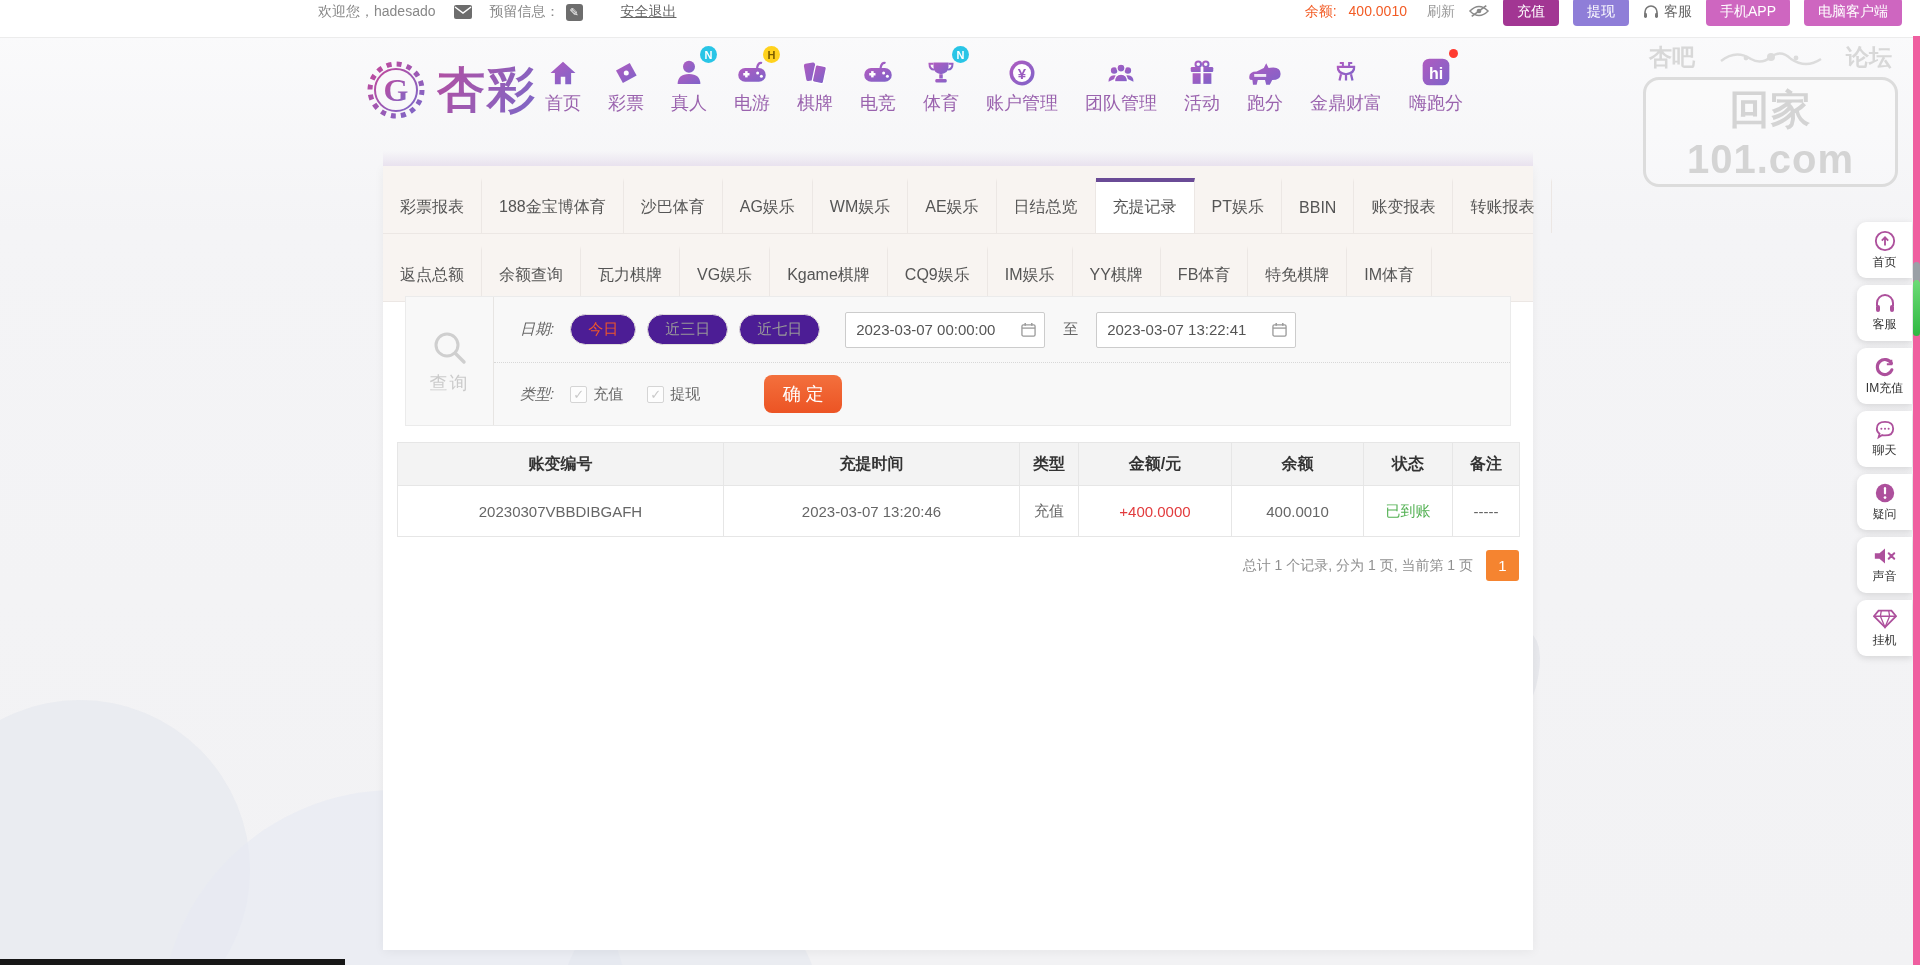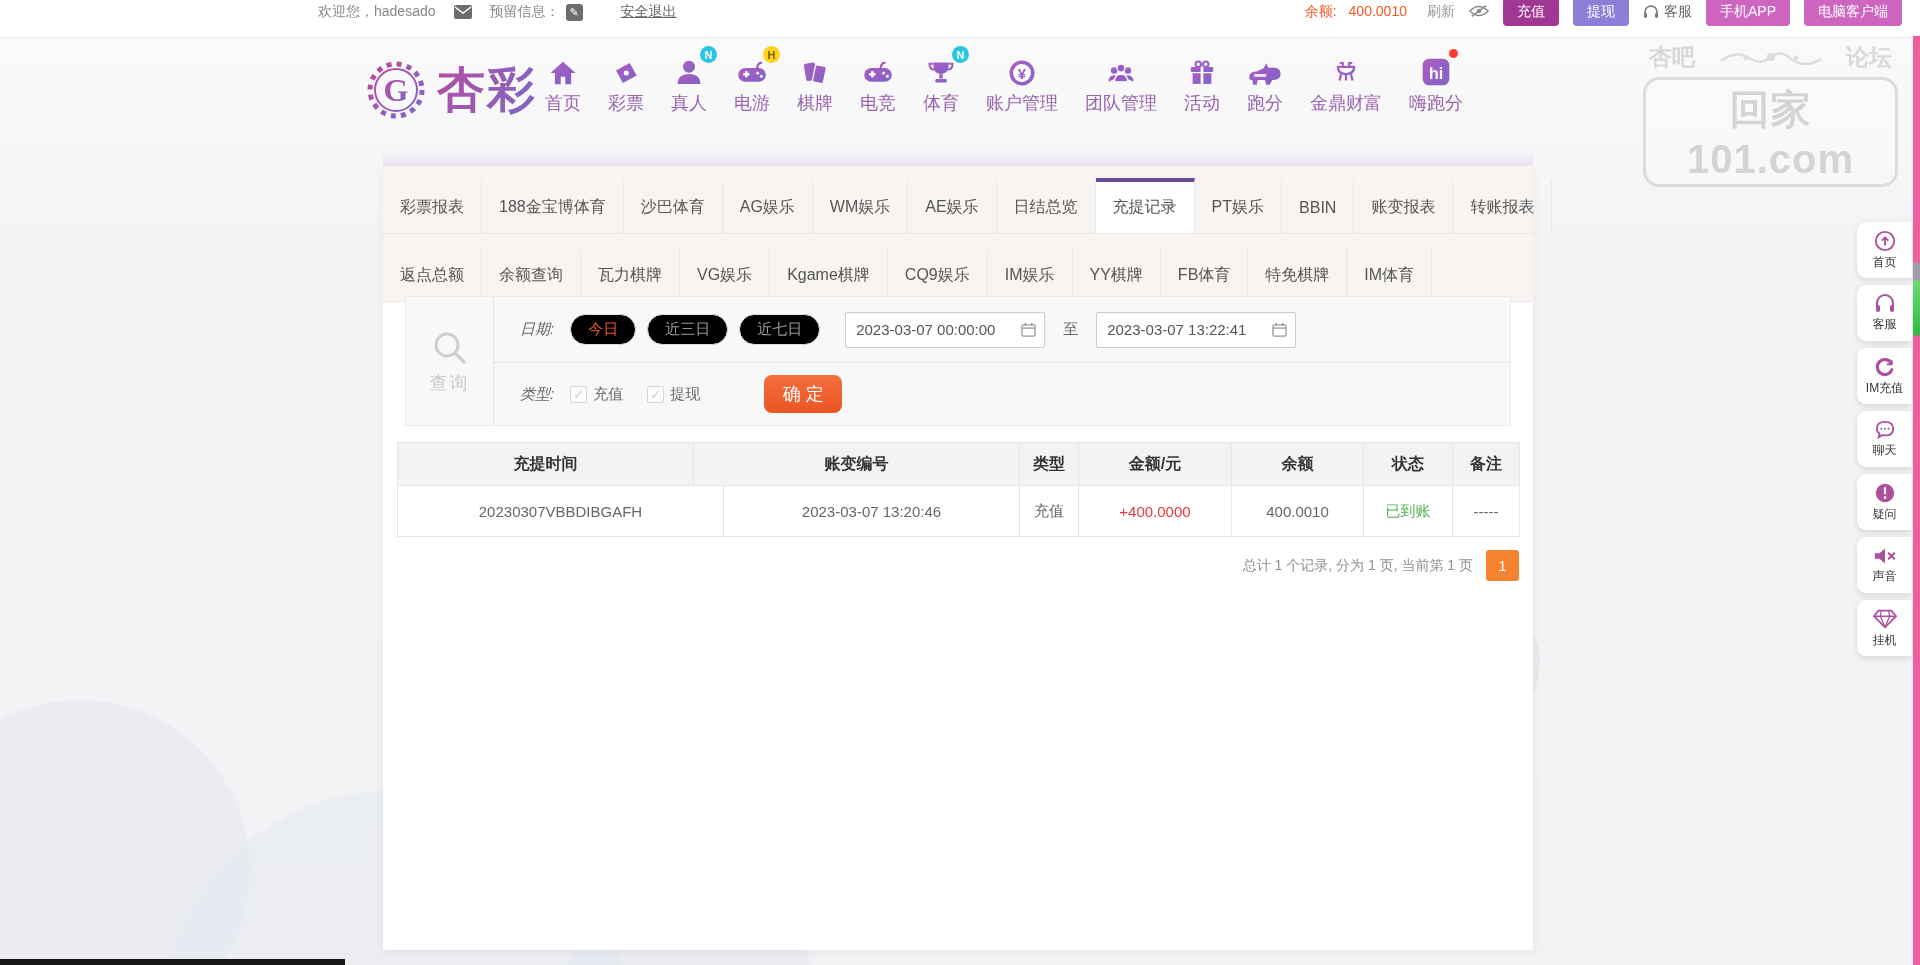--- a/index.html
+++ b/index.html
@@ -74,21 +74,21 @@
   .filterbox { position:absolute; left:22px; top:130px; width:1106px; height:130px; background:#f8f8f8;
                border:1px solid #ebebeb; display:flex; }
   .fb-search { width:88px; border-right:1px solid #e7e5e3; display:flex; flex-direction:column;
                align-items:center; justify-content:center; gap:2px; color:#cbcbcb; }
   .fb-search .q-label { font-size:18px; letter-spacing:2px; }
   .fb-rows { flex:1; display:flex; flex-direction:column; }
   .fb-row { display:flex; align-items:center; padding-left:26px; }
   .fb-row1 { height:66px; border-bottom:1px dotted #d8d8d8; }
   .fb-row2 { height:62px; }
   .f-label { font-size:15px; color:#666; margin-right:16px;font-style:italic; }
-  .pill { height:31px; border:1px solid #e2dfdc; background:#000000; border-radius:16px; padding:0 17px;
+  .pill { height:31px; border:1px solid #e2dfdc; background:#4c1d95; border-radius:16px; padding:0 17px;
           font-size:15px; color:#999; display:flex; align-items:center; margin-right:11px; cursor:pointer; }
   .pill.active { color:#f0562a; }
   .dinput { width:200px; height:36px; background:#fff; border:1px solid #ccc; border-radius:2px;
             display:flex; align-items:center; justify-content:space-between; padding:0 8px 0 10px;
             font-size:15px; color:#555; margin-left:14px; cursor:text; }
   .to-sep { margin:0 4px 0 18px; color:#666; font-size:15px; }
   .chk-group { display:flex; align-items:center; margin-right:24px; cursor:pointer; }
   .chk { width:17px; height:17px; border:1px solid #d5d5d5; background:#fdfdfd; border-radius:2px;
          color:#c9c9c9; font-size:13px; display:flex; align-items:center; justify-content:center; }
   .chk-label { font-size:15px; color:#666; margin-left:6px; }
@@ -433,22 +433,22 @@
           <span class="chk">✓</span>
           <span class="chk-label">提现</span>
         </span>
         <button class="submit">确 定</button>
       </div>
     </div>
   </div>
 
   <div class="table">
     <div class="trow thead">
+      <div class="cell c0">账变编号</div>
       <div class="cell c1">充提时间</div>
-      <div class="cell c0">账变编号</div>
       <div class="cell c2">类型</div>
       <div class="cell c3">金额/元</div>
       <div class="cell c4">余额</div>
       <div class="cell c5">状态</div>
       <div class="cell c6">备注</div>
     </div>
     <div class="tbody">
       <div class="trow">
         <div class="cell c0">20230307VBBDIBGAFH</div>
         <div class="cell c1">2023-03-07 13:20:46</div>

